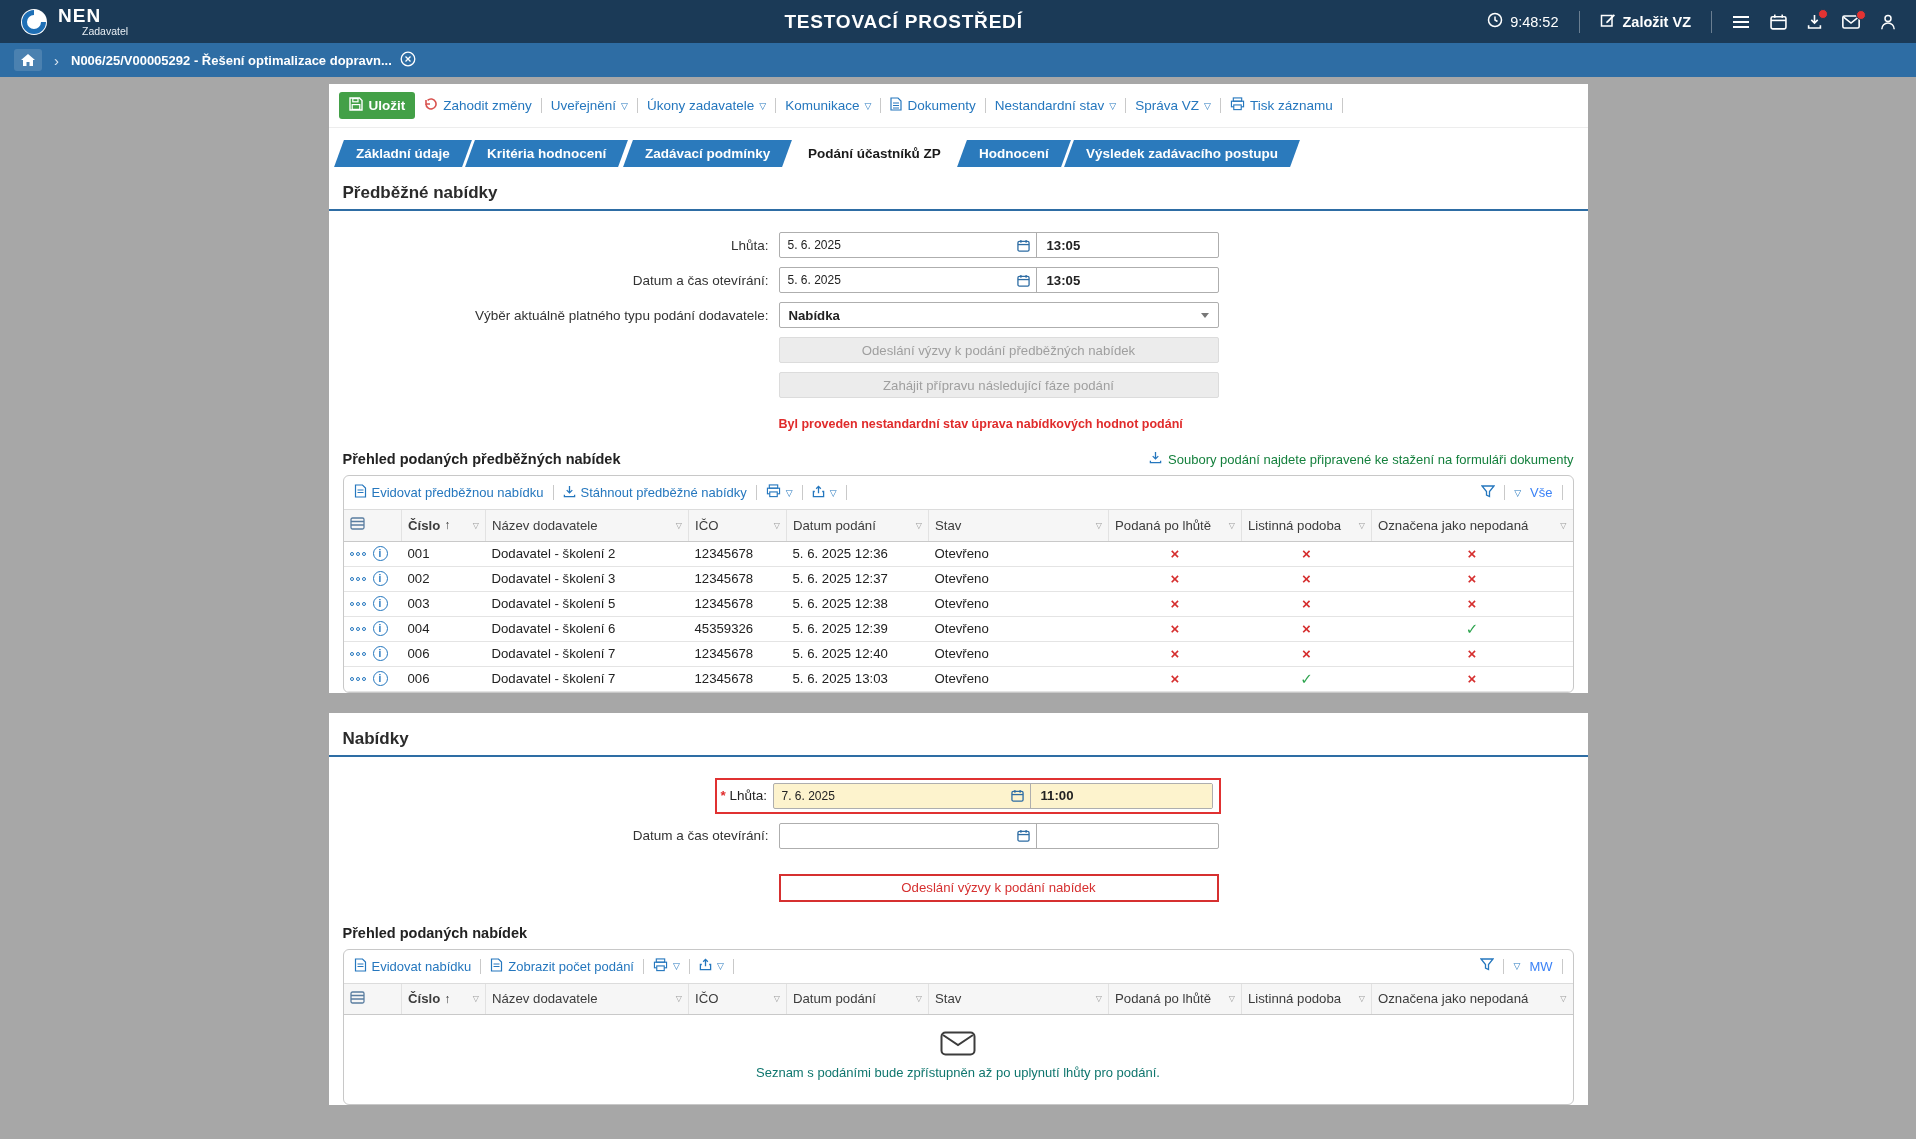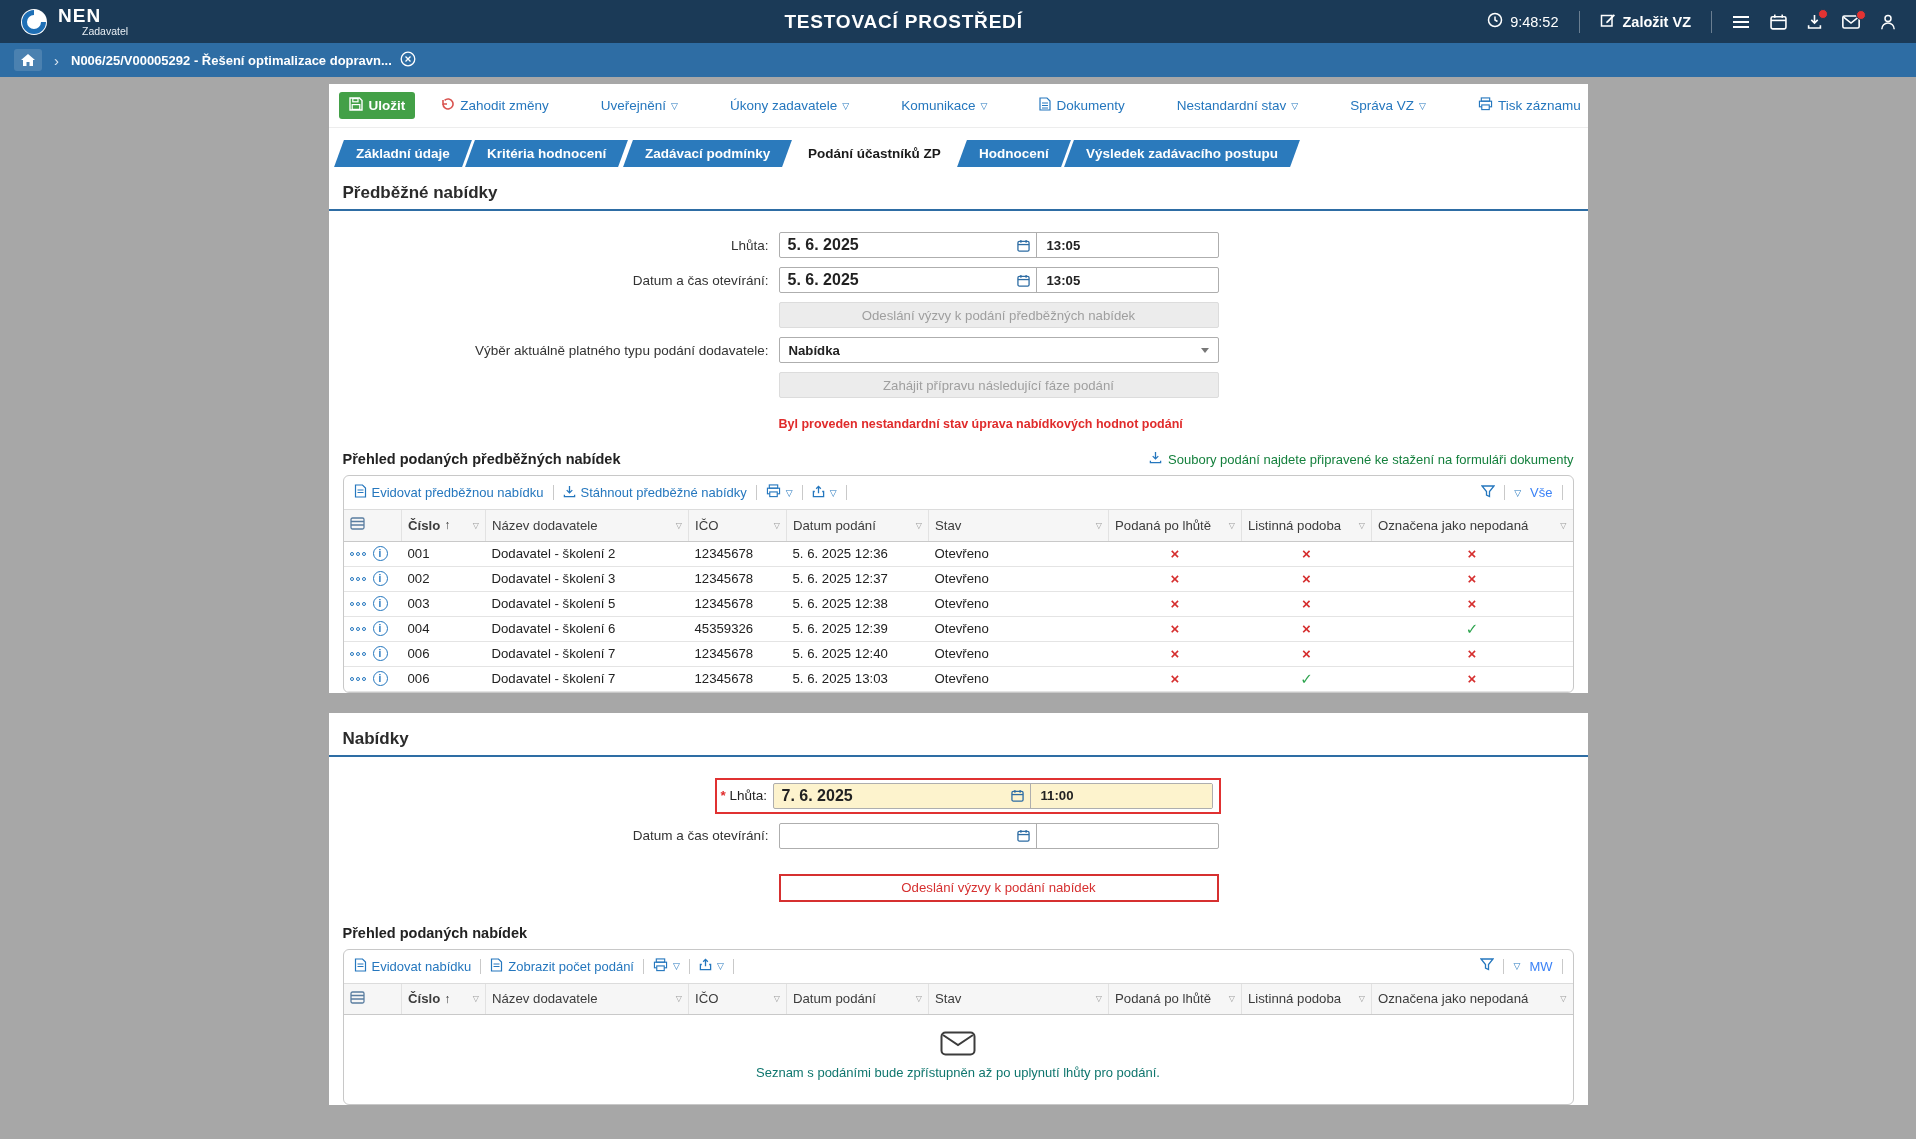--- a/index.html
+++ b/index.html
@@ -26,38 +26,38 @@
   
   .crumbbar { height:34px; background:#2e6da4; display:flex; align-items:center; padding:0 14px; color:#fff; gap:12px; }
   .crumb-home { background:rgba(255,255,255,.14); border-radius:3px; padding:4px 6px; display:flex; align-items:center; cursor:pointer; }
   .crumb-sep { font-size:15px; color:#dbe7f2; }
   .crumb-item { font-size:13px; font-weight:700; display:flex; align-items:center; gap:8px; cursor:pointer; }
   
   .card { width:1259px; margin:0 auto; background:#fff; }
   .card1 { margin-top:7px; }
   .card2 { margin-top:19px; }
   
-  .cmd-toolbar { display:flex; align-items:center; gap:26px; padding:8px 10px; border-bottom:1px solid #ededed; }
+  .cmd-toolbar { display:flex; align-items:center; gap:9px; padding:8px 10px; border-bottom:1px solid #ededed; }
   .btn-green { display:flex; align-items:center; gap:6px; background:#43a047; color:#fff; font-weight:700; font-size:13.5px; border:none; border-radius:3px; padding:5px 10px; cursor:pointer; }
   .cmd-link { display:flex; align-items:center; gap:5px; color:#2577be; font-size:13.5px; cursor:pointer; white-space:nowrap; }
   .vsep { width:1px; height:15px; background:#c9c9c9; }
   .caret-blue { font-size:9px; color:#2577be; }
   
   .tabs { display:flex; padding:12px 0 0 10px; }
   .tab { height:27px; background:#2b7abc; margin-right:4px; transform:skewX(-20deg); display:flex; align-items:center; padding:0 17px; cursor:pointer; }
   .tab-label { transform:skewX(20deg); color:#fff; font-weight:700; font-size:13.5px; white-space:nowrap; }
   .tab.active { background:#fff; }
   .tab.active .tab-label { color:#1a1a1a; }
   
   .section-h { font-size:17px; font-weight:700; color:#2b2b2b; padding:16px 14px 6px; border-bottom:2px solid #2e6da4; }
   .formarea { padding-top:12px; }
   .frow { display:flex; align-items:center; margin:9px 0; min-height:26px; }
   .flabel { width:450px; text-align:right; padding-right:10px; font-size:13.5px; color:#333; }
   .dtbox { display:flex; align-items:center; height:26px; border:1px solid #aeaeae; background:#fff; border-radius:2px; width:440px; }
-  .dt-date { flex:1; padding:0 8px; font-weight:700; font-size:16px; color:#222; }
+  .dt-date { flex:1; padding:0 8px; font-weight:400; font-size:12px; color:#222; }
   .dt-calbtn { width:24px; display:flex; justify-content:center; cursor:pointer; }
   .dt-time { width:182px; border-left:1px solid #aeaeae; align-self:stretch; display:flex; align-items:center; padding:0 10px; font-weight:700; font-size:13.2px; }
   .selbox { height:26px; width:440px; border:1px solid #aeaeae; background:#fff; border-radius:2px; display:flex; align-items:center; justify-content:space-between; padding:0 9px; font-weight:700; font-size:13.2px; cursor:pointer; }
   .tri-down { width:0; height:0; border-left:4px solid transparent; border-right:4px solid transparent; border-top:5px solid #777; }
   .btn-gray { margin-left:450px; width:440px; height:26px; background:#ececec; border:1px solid #dcdcdc; color:#9f9f9f; font-size:13.2px; display:flex; align-items:center; justify-content:center; border-radius:2px; cursor:default; }
   .warn { margin-left:450px; width:440px; text-align:left; color:#e02b2b; font-weight:700; font-size:12.5px; margin-top:19px; }
   .req-wrap { margin-left:386px; display:inline-flex; align-items:center; border:2px solid #e03131; padding:3px 6px 3px 4px; }
   .req-label { width:52px; text-align:right; padding-right:8px; font-size:13.5px; white-space:nowrap; }
   .req-star { color:#e02b2b; font-weight:700; }
   .yellow, .yellow .dt-time { background:#fdf3cd; }
@@ -312,29 +312,29 @@
               <line x1="1" y1="6" x2="13" y2="6" stroke="#2e6da4" stroke-width="1.4"></line>
               <line x1="4.2" y1="1" x2="4.2" y2="4" stroke="#2e6da4" stroke-width="1.4"></line>
               <line x1="9.8" y1="1" x2="9.8" y2="4" stroke="#2e6da4" stroke-width="1.4"></line>
             </svg>
         </span>
         <span class="dt-time">13:05</span>
       </div>
     </div>
 
     <div class="frow">
-      <div class="btn-gray">Odeslání výzvy k podání předběžných nabídek</div>
-    </div>
-
-    <div class="frow">
       <div class="flabel">Výběr aktuálně platného typu podání dodavatele:</div>
       <div class="selbox">
         <span>Nabídka</span>
         <span class="tri-down"></span>
       </div>
+    </div>
+
+    <div class="frow">
+      <div class="btn-gray">Odeslání výzvy k podání předběžných nabídek</div>
     </div>
 
     <div class="frow">
       <div class="btn-gray">Zahájit přípravu následující fáze podání</div>
     </div>
 
     <div class="warn">Byl proveden nestandardní stav úprava nabídkových hodnot podání</div>
   </div>
 
   <div class="tbl-title-row">

